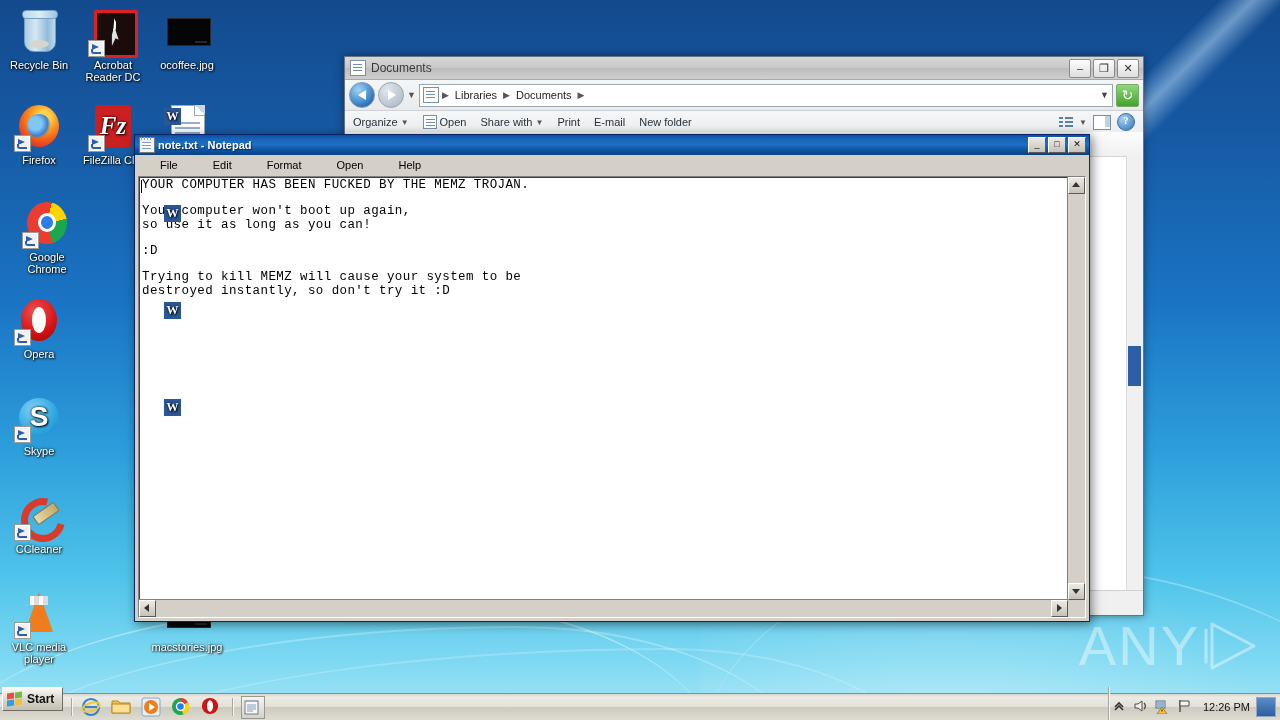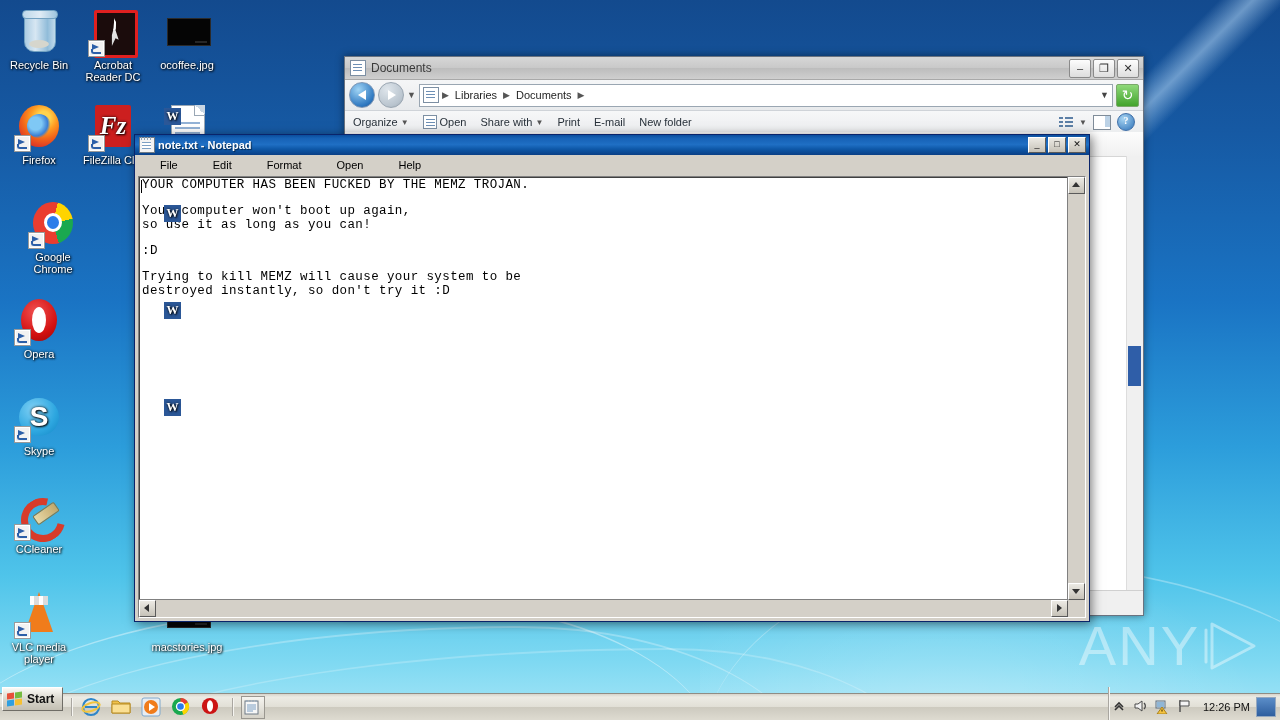--- a/index.html
+++ b/index.html
@@ -323,21 +323,21 @@
     </div>
 
     <div class="dicon" style="left:150px;top:99px;">
       <div class="gfx">
           <div class="ico-doc"></div>
           <div class="doc-w">W</div>
         </div>
       <span class="lbl">cablepropos</span>
     </div>
 
-    <div class="dicon" style="left:16px;top:196px;">
+    <div class="dicon" style="left:10px;top:196px;">
       <div class="gfx">
           <div class="ico-chrome"></div>
           <div class="shortcut-arrow"></div>
         </div>
       <span class="lbl">Google Chrome</span>
     </div>
 
     <div class="dicon" style="left:150px;top:196px;">
       <div class="gfx">
           <div class="ico-doc"></div>

